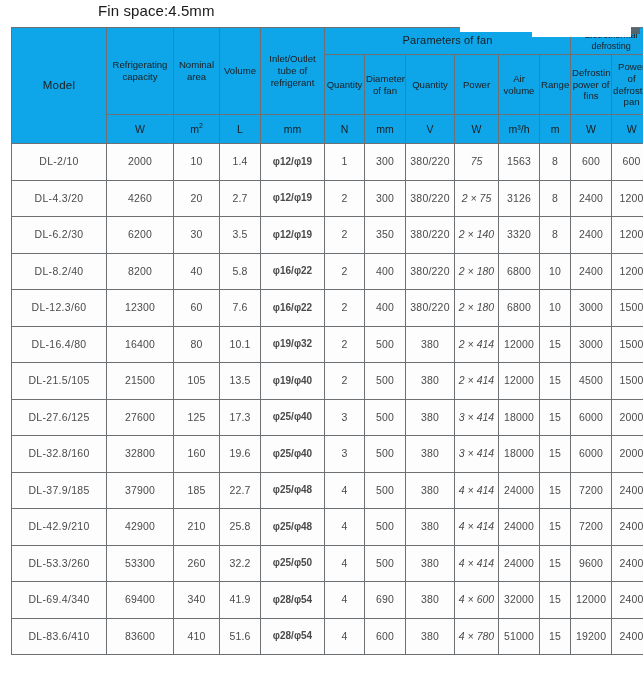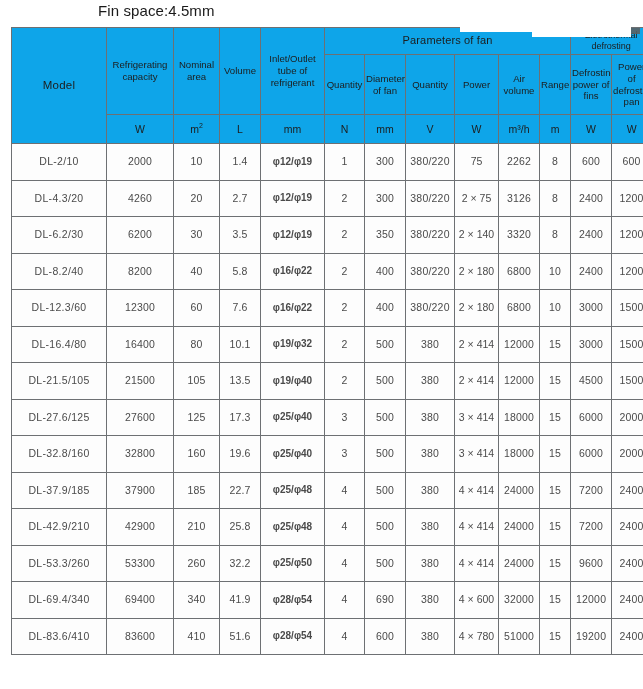--- a/index.html
+++ b/index.html
@@ -112,21 +112,21 @@
   
   tbody td {
     height: 35.5px;
     background: #fdfdfd;
     font-size: 10.5px;
     color: #4a4a4a;
     letter-spacing: 0.2px;
   }
   tbody td.model { letter-spacing: 0.3px; }
   tbody td.tube  { letter-spacing: 0; font-size: 10px; font-weight: bold; }
-  tbody td.power { letter-spacing: 0; }
+  tbody td.power { letter-spacing: 0; font-style: italic; }
 </style>
 </head>
 <body>
 
 <div class="caption">Fin space:4.5mm</div>
 
 <div class="table-wrap">
   <div class="notch notch-a"></div>
   <div class="notch notch-b"></div>
 
@@ -189,21 +189,21 @@
         <tr>
           <td class="model">DL-2/10</td>
           <td>2000</td>
           <td>10</td>
           <td>1.4</td>
           <td class="tube">φ12/φ19</td>
           <td>1</td>
           <td>300</td>
           <td>380/220</td>
           <td class="power">75</td>
-          <td>2262</td>
+          <td>1563</td>
           <td>8</td>
           <td>600</td>
           <td>600</td>
         </tr>
         <tr>
           <td class="model">DL-4.3/20</td>
           <td>4260</td>
           <td>20</td>
           <td>2.7</td>
           <td class="tube">φ12/φ19</td>

